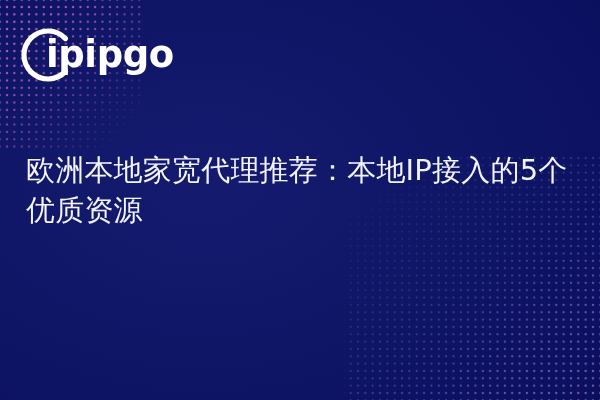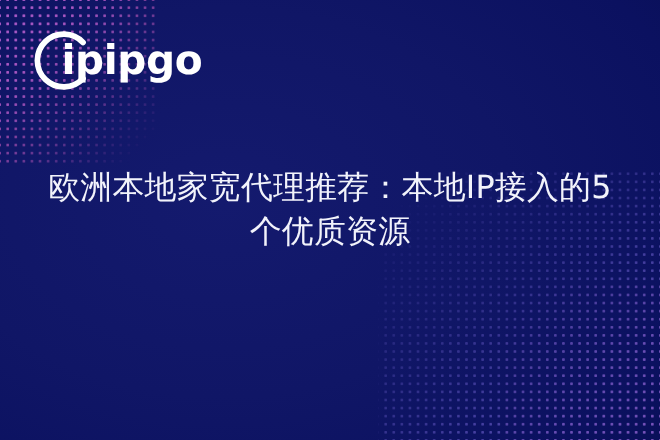--- a/index.html
+++ b/index.html
@@ -84,21 +84,21 @@
     background-position: 100% 100%;
     -webkit-mask-image:
       linear-gradient(to top left, rgba(0,0,0,0.85) 0%, rgba(0,0,0,0) 88%);
     mask-image:
       linear-gradient(to top left, rgba(0,0,0,0.85) 0%, rgba(0,0,0,0) 88%);
   }
 
   
   #logo {
     position: absolute;
-    left: 30px;
+    left: 20px;
     top: 26px;
     display: flex;
     align-items: center;
     height: 58px;
   }
   #logo-mark {
     position: absolute;
     left: 0;
     top: 0;
     width: 58px;
@@ -115,22 +115,21 @@
     white-space: nowrap;
     font-family: "DejaVu Sans", "Liberation Sans", sans-serif;
   }
 
   
   #title-block {
     position: absolute;
     left: 0;
     right: 0;
     top: 150px;
-    padding: 0 42px;
-    text-align: center;
+    padding: 0 26px;
   }
   #title-text {
     color: #f2f3fb;
     font-size: 29px;
     line-height: 40px;
     font-weight: normal;
     margin: 0;
     letter-spacing: 0.2px;
     font-family: "DejaVu Sans", "Liberation Sans", sans-serif;
   }

